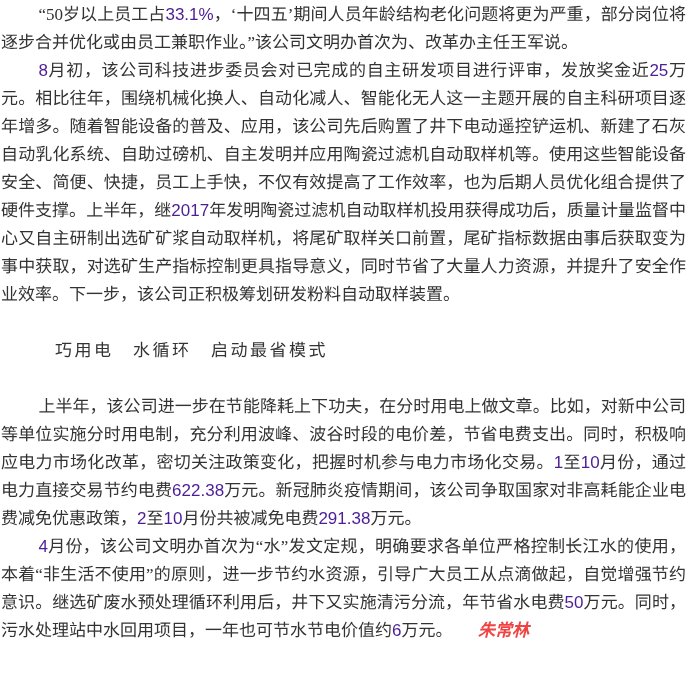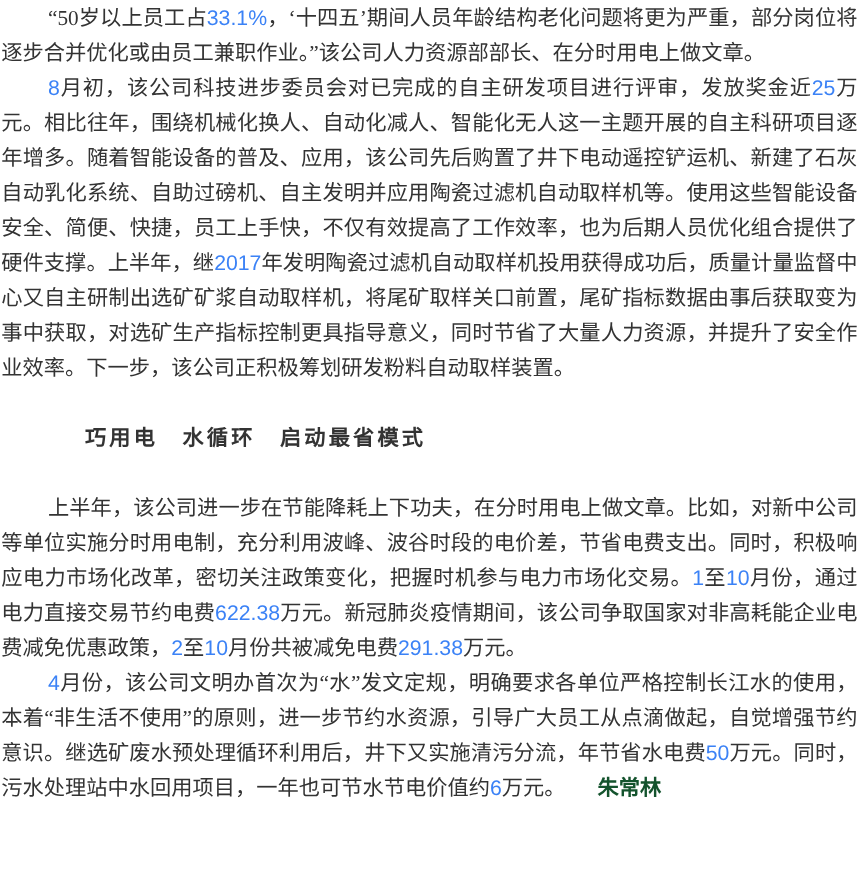--- a/index.html
+++ b/index.html
@@ -21,37 +21,38 @@
     line-height: 28px;
     color: #333333;
     text-align: justify;
     text-justify: inter-ideograph;
   }
   .doc p {
     margin: 0;
     text-indent: 2.2em;
   }
   .doc p.heading {
-    font-weight: bold;
+    font-weight: normal;
     letter-spacing: 2.5px;
-    margin: 28px 13px;
+    margin: 28px 0;
     text-indent: 2em;
     padding-left: 20px;
   }
   .num {
     font-family: "Liberation Sans", "DejaVu Sans", sans-serif;
-    color: #3b82f6;
+    color: #4c1d95;
   }
   .author {
     font-weight: bold;
-    color: #14532d;
+    color: #ef4444;
+    font-style: italic;
   }
 </style>
 </head>
 <body>
 
 <div class="doc" id="article-root">
-    <p><span>“50岁以上员工占</span><span class="num">33.1%</span><span>，‘十四五’期间人员年龄结构老化问题将更为严重，部分岗位将逐步合并优化或由员工兼职作业。”该公司人力资源部部长、在分时用电上做文章。</span></p>
+    <p><span>“50岁以上员工占</span><span class="num">33.1%</span><span>，‘十四五’期间人员年龄结构老化问题将更为严重，部分岗位将逐步合并优化或由员工兼职作业。”该公司文明办首次为、改革办主任王军说。</span></p>
     <p><span class="num">8</span><span>月初，该公司科技进步委员会对已完成的自主研发项目进行评审，发放奖金近</span><span class="num">25</span><span>万元。相比往年，围绕机械化换人、自动化减人、智能化无人这一主题开展的自主科研项目逐年增多。随着智能设备的普及、应用，该公司先后购置了井下电动遥控铲运机、新建了石灰自动乳化系统、自助过磅机、自主发明并应用陶瓷过滤机自动取样机等。使用这些智能设备安全、简便、快捷，员工上手快，不仅有效提高了工作效率，也为后期人员优化组合提供了硬件支撑。上半年，继</span><span class="num">2017</span><span>年发明陶瓷过滤机自动取样机投用获得成功后，质量计量监督中心又自主研制出选矿矿浆自动取样机，将尾矿取样关口前置，尾矿指标数据由事后获取变为事中获取，对选矿生产指标控制更具指导意义，同时节省了大量人力资源，并提升了安全作业效率。下一步，该公司正积极筹划研发粉料自动取样装置。</span></p>
     <p class="heading"><span>巧用电　水循环　启动最省模式</span></p>
     <p><span>上半年，该公司进一步在节能降耗上下功夫，在分时用电上做文章。比如，对新中公司等单位实施分时用电制，充分利用波峰、波谷时段的电价差，节省电费支出。同时，积极响应电力市场化改革，密切关注政策变化，把握时机参与电力市场化交易。</span><span class="num">1</span><span>至</span><span class="num">10</span><span>月份，通过电力直接交易节约电费</span><span class="num">622.38</span><span>万元。新冠肺炎疫情期间，该公司争取国家对非高耗能企业电费减免优惠政策，</span><span class="num">2</span><span>至</span><span class="num">10</span><span>月份共被减免电费</span><span class="num">291.38</span><span>万元。</span></p>
     <p><span class="num">4</span><span>月份，该公司文明办首次为“水”发文定规，明确要求各单位严格控制长江水的使用，本着“非生活不使用”的原则，进一步节约水资源，引导广大员工从点滴做起，自觉增强节约意识。继选矿废水预处理循环利用后，井下又实施清污分流，年节省水电费</span><span class="num">50</span><span>万元。同时，污水处理站中水回用项目，一年也可节水节电价值约</span><span class="num">6</span><span>万元。</span><span>　　</span><span class="author">朱常林</span></p>
   </div>
 
 </body></html>

